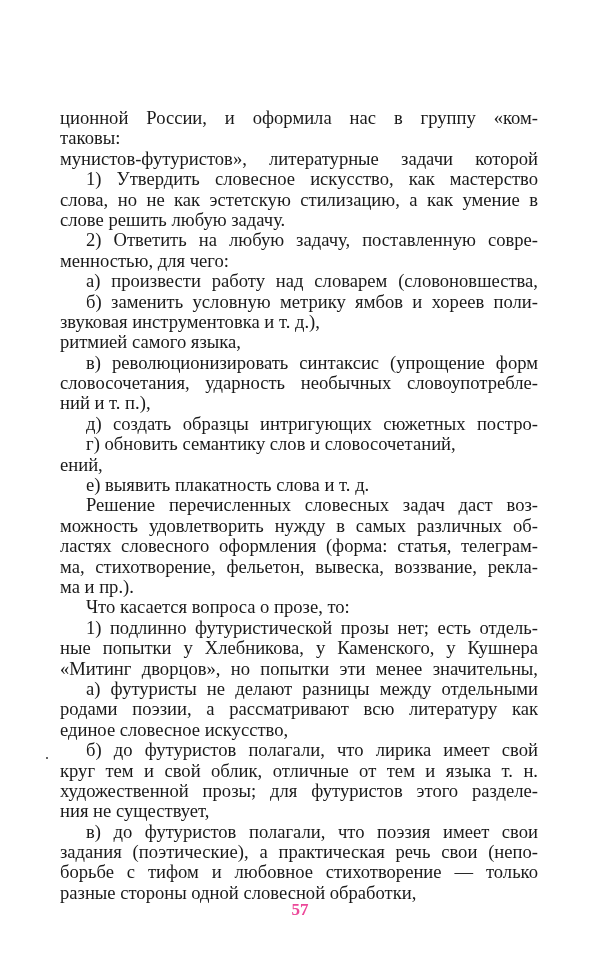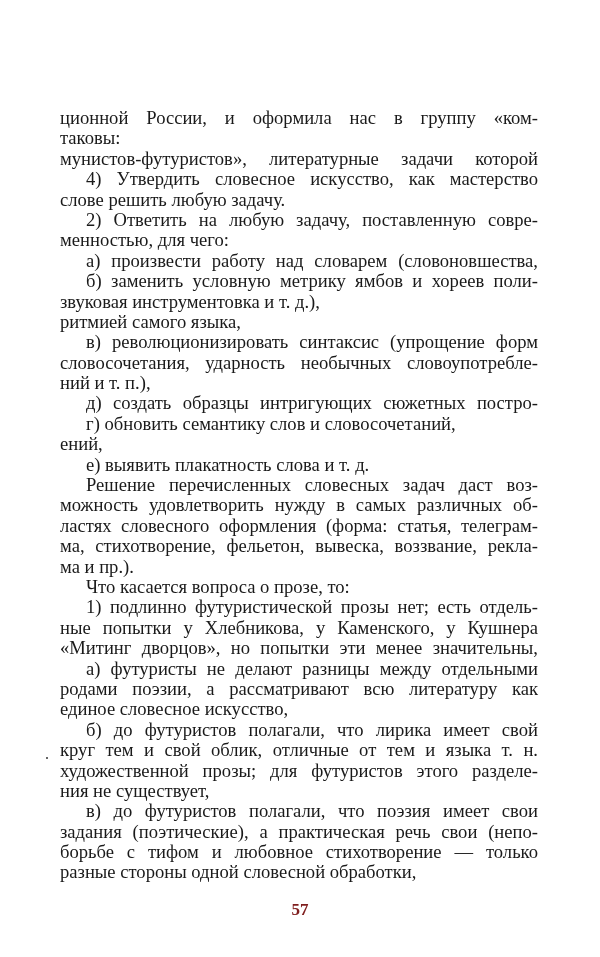--- a/index.html
+++ b/index.html
@@ -46,41 +46,42 @@
     }
     .page-number {
       position: absolute;
       left: 0;
       width: 600px;
       top: 864px;
       text-align: center;
       font-family: "Liberation Serif", "DejaVu Serif", serif;
       font-weight: bold;
       font-size: 17px;
-      color: #7f1d1d;
+      color: #ec4899;
     }
     .stray-dot {
       position: absolute;
       left: 46px;
       top: 721px;
       width: 2px;
       height: 2px;
       background: #333;
       border-radius: 50%;
     }
   </style>
 </head>
 <body>
 
 <div class="page">
   <div class="text-block" id="text-block">
       <span class="line">ционной России, и оформила нас в группу «ком-</span>
       <span class="line last">таковы:</span>
       <span class="line">мунистов-футуристов», литературные задачи которой</span>
-      <span class="line indent">4) Утвердить словесное искусство, как мастерство</span>
+      <span class="line indent">1) Утвердить словесное искусство, как мастерство</span>
+      <span class="line">слова, но не как эстетскую стилизацию, а как умение в</span>
       <span class="line last">слове решить любую задачу.</span>
       <span class="line indent">2) Ответить на любую задачу, поставленную совре-</span>
       <span class="line last">менностью, для  чего:</span>
       <span class="line indent">а) произвести работу над словарем (словоновшества,</span>
       <span class="line indent">б) заменить условную метрику ямбов и хореев поли-</span>
       <span class="line last">звуковая инструментовка и т. д.),</span>
       <span class="line last">ритмией самого языка,</span>
       <span class="line indent">в) революционизировать синтаксис (упрощение форм</span>
       <span class="line">словосочетания, ударность необычных словоупотребле-</span>
       <span class="line last">ний и т. п.),</span>

